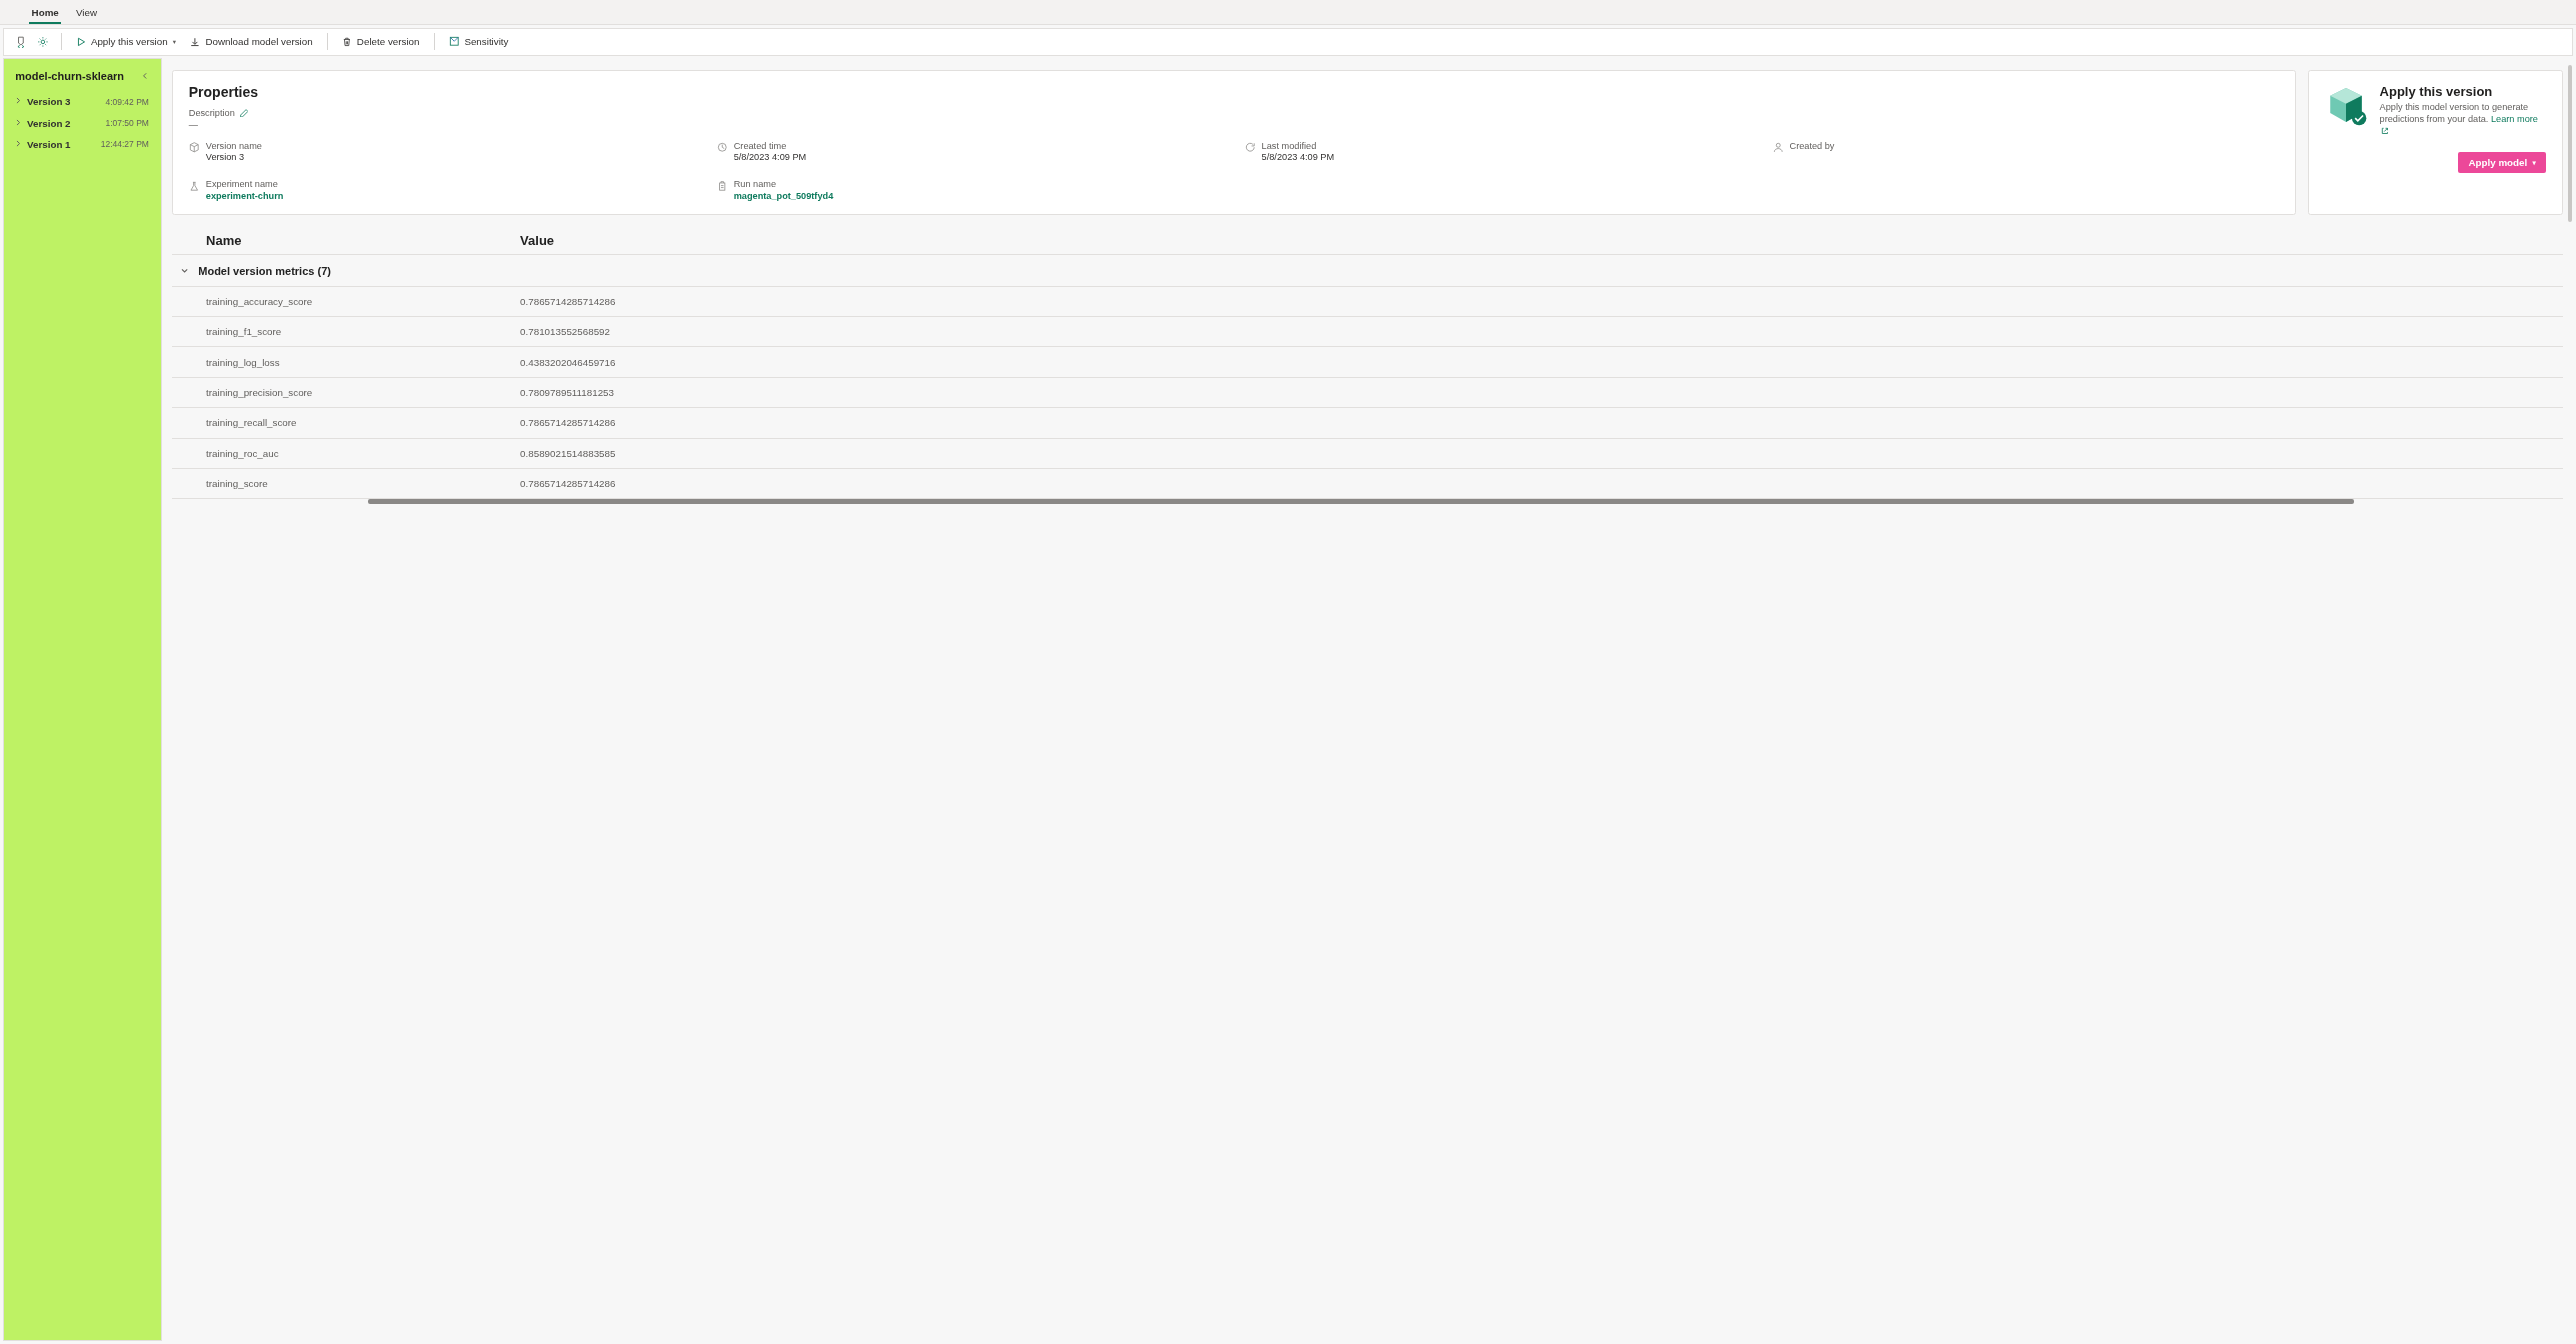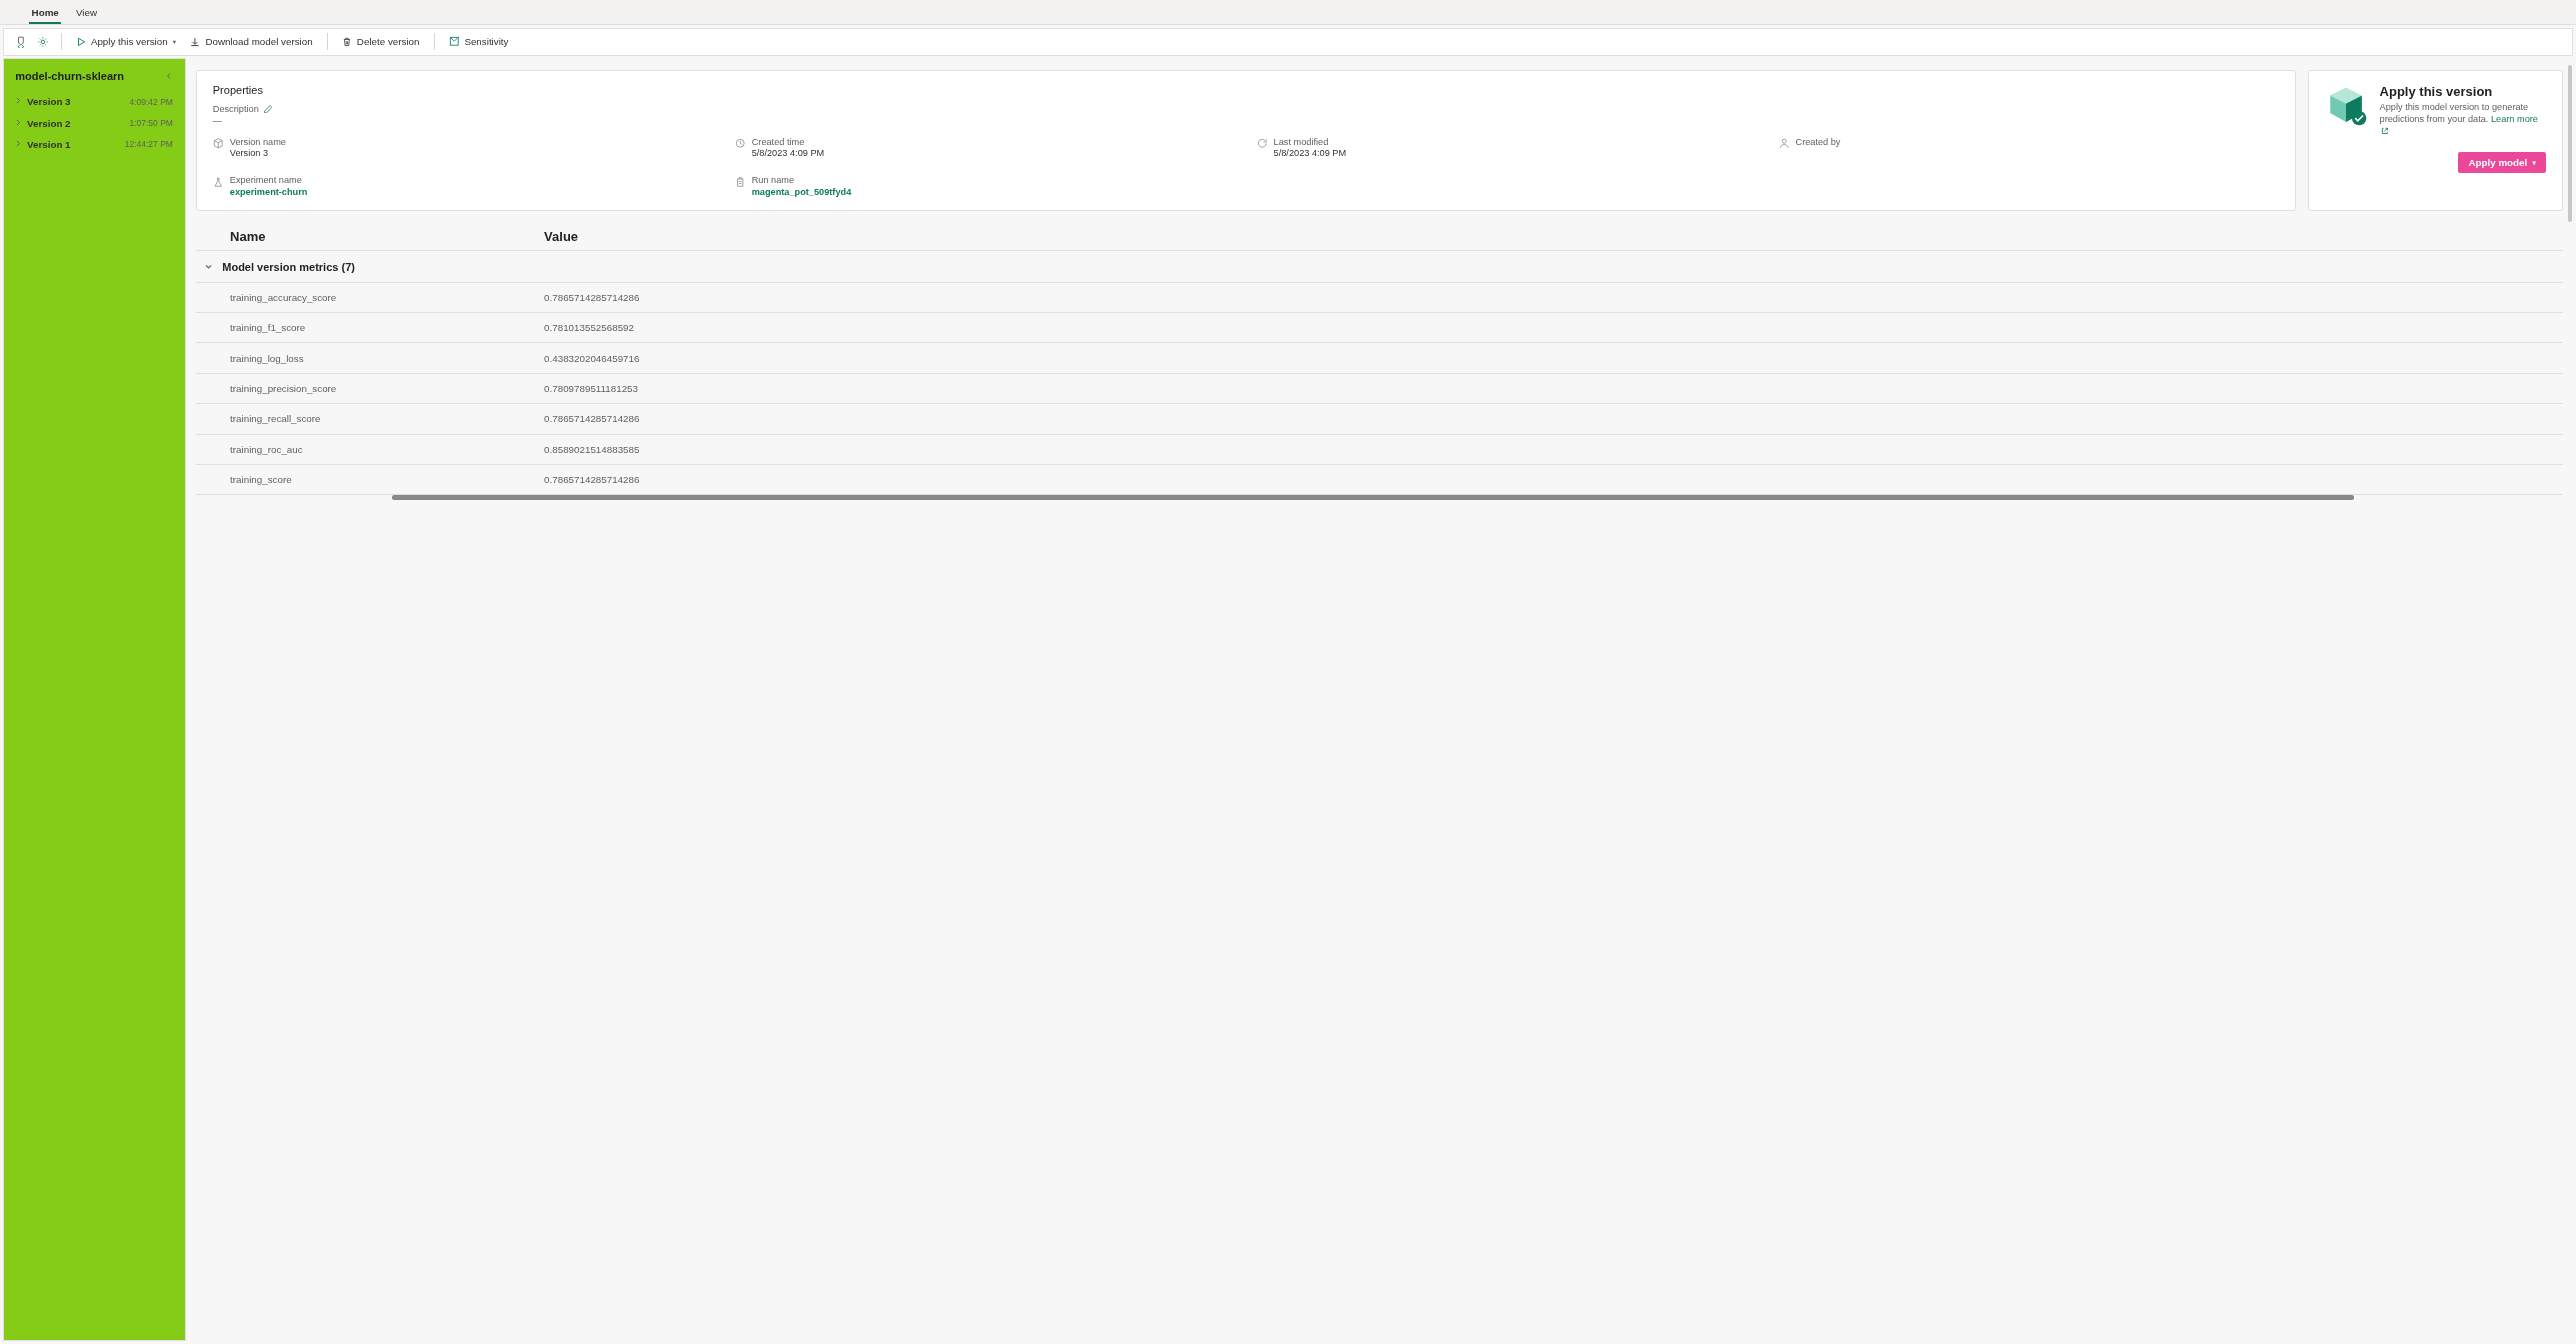--- a/index.html
+++ b/index.html
@@ -85,22 +85,22 @@
     }
     
     .main {
       display: flex;
       flex: 1;
       margin: 2.6px;
       overflow: hidden;
     }
     
     .sidebar {
-      width: 183px;
-      background: #84cc16;
+      width: 159px;
+      background: #bef264;
       border: 0.7px solid #e1dfdd;
       padding: 10.5px 7.8px;
     }
     .sidebar-header {
       display: flex;
       justify-content: space-between;
       align-items: center;
       margin-bottom: 9.2px;
       padding: 0 3.9px;
     }
@@ -159,22 +159,22 @@
     }
     .props-card {
       flex: 1;
     }
     .apply-card {
       width: 255px;
       display: flex;
       flex-direction: column;
     }
     .card-title {
-      font-size: 11px;
-      font-weight: 400;
+      font-size: 14px;
+      font-weight: 700;
       margin-bottom: 7.8px;
     }
     .desc-row {
       display: flex;
       align-items: center;
       gap: 5px;
       color: #605e5c;
       font-size: 9.2px;
       margin-bottom: 2.6px;
     }

